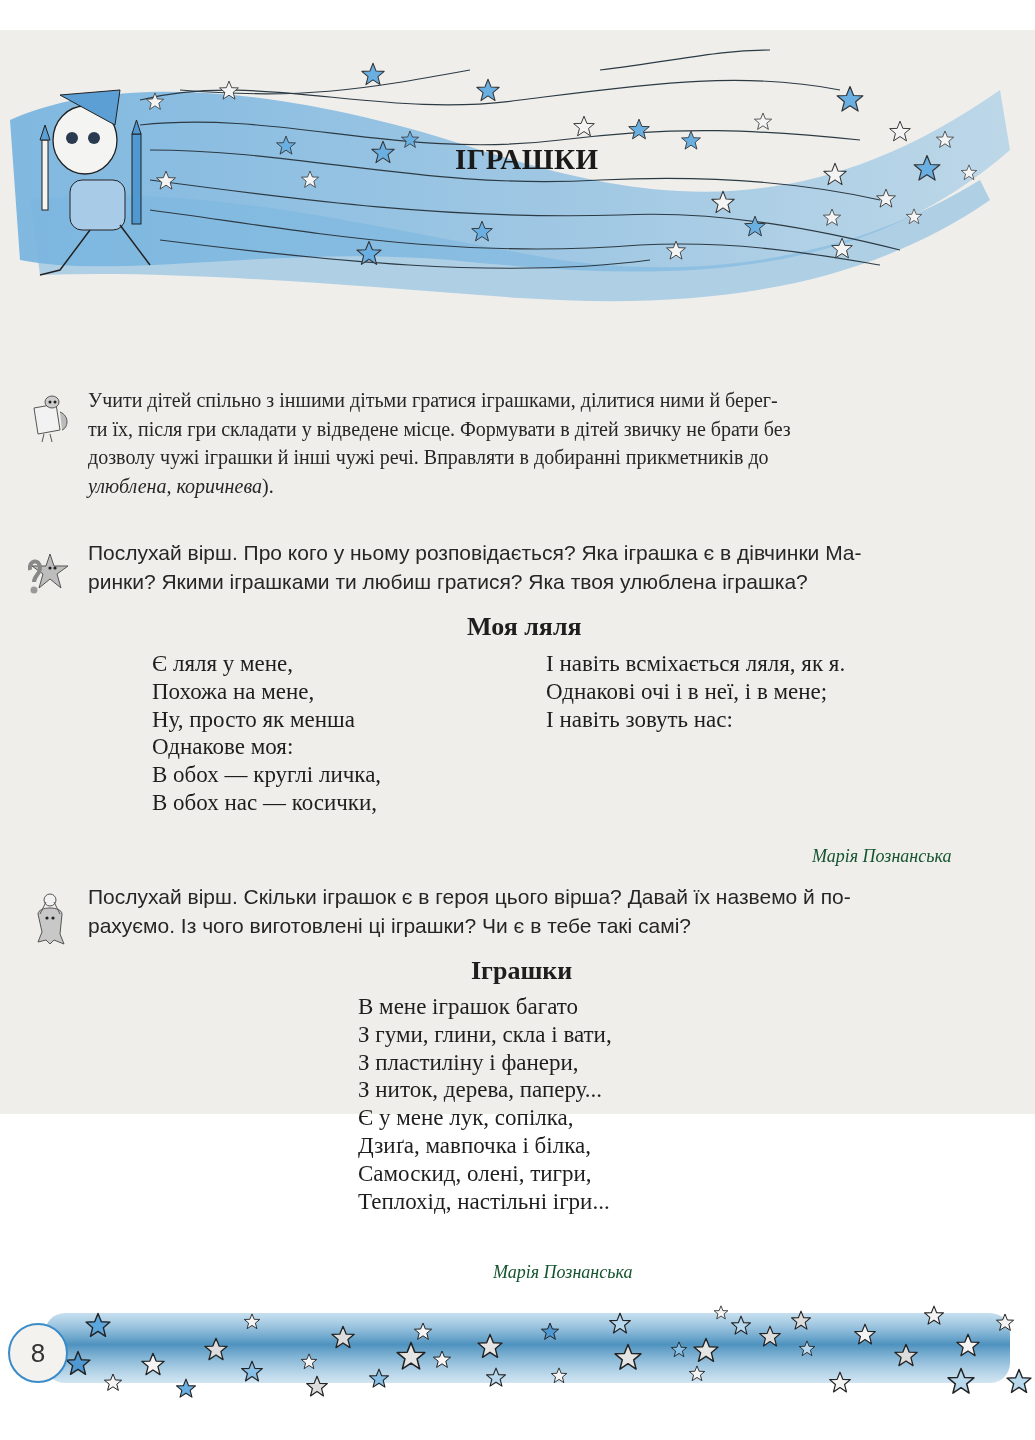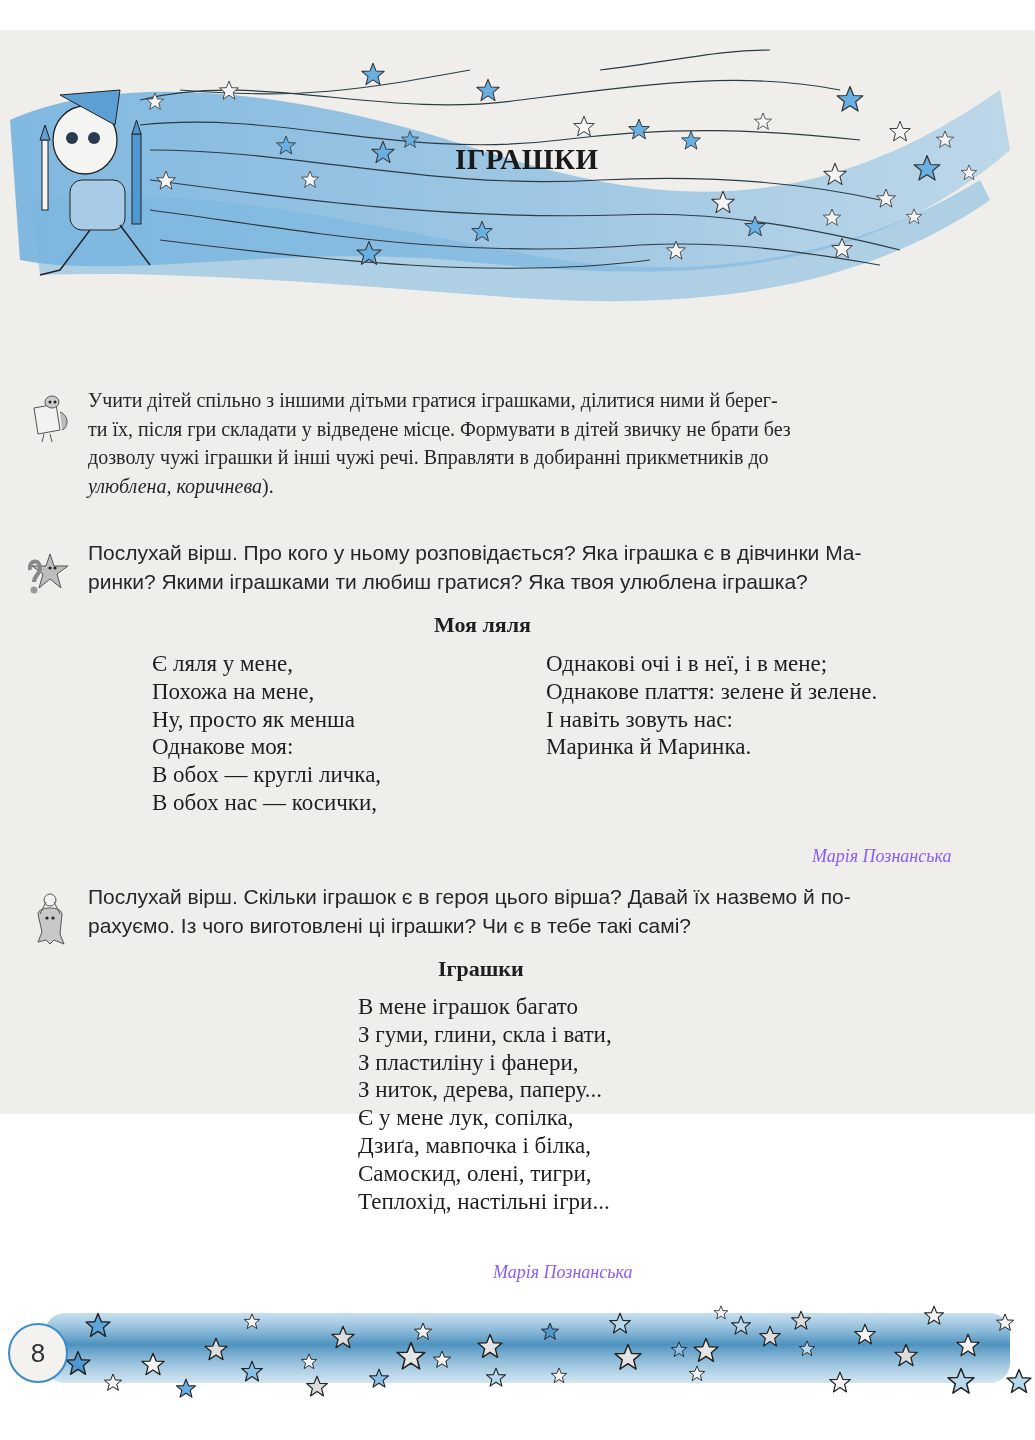--- a/index.html
+++ b/index.html
@@ -27,31 +27,32 @@
   .para.block1 { left: 88px; top: 356px; width: 890px; text-align: justify; }
   .para.cond {
     font-family: "Liberation Sans Narrow", "Liberation Sans", sans-serif;
     font-size: 21px; line-height: 29px; transform-origin: left top;
   }
   .para.block2 { left: 88px; top: 508px; width: 890px; }
   .para.block3 { left: 88px; top: 852px; width: 890px; }
   .para .line { display: block; white-space: nowrap; }
   .em { font-style: italic; }
   .poem-title {
-    position: absolute; font-weight: bold; font-size: 22px; color: #1e1e1e;
+    position: absolute; font-weight: bold; font-size: 26px; color: #1e1e1e;
     font-family: "Liberation Serif", serif;
+    margin-left: 33px;
   }
   .poem-title.t1 { left: 434px; top: 582px; }
   .poem-title.t2 { left: 438px; top: 926px; }
   .poem-col { position: absolute; font-size: 23px; line-height: 27.8px; }
   .poem-col .vline { display: block; white-space: nowrap; }
   .poem-col.c1 { left: 152px; top: 620px; }
   .poem-col.c2 { left: 546px; top: 620px; }
   .poem-col.c3 { left: 358px; top: 963px; }
-  .author { position: absolute; font-style: italic; font-size: 18px; color: #8b5cf6; }
+  .author { position: absolute; font-style: italic; font-size: 18px; color: #14532d; }
   .author.a1 { left: 812px; top: 816px; }
   .author.a2 { left: 493px; top: 1232px; }
   .mascot { position: absolute; width: 48px; height: 56px; }
   .mascot.m1 { left: 26px; top: 360px; }
   .mascot.m2 { left: 24px; top: 518px; }
   .mascot.m3 { left: 28px; top: 862px; }
   .footer { position: absolute; left: 0; top: 1255px; width: 1035px; height: 125px; }
   .page-num {
     position: absolute; left: 8px; top: 1293px; width: 56px; height: 56px;
     border: 2.5px solid #3a8cc8; border-radius: 50%; background: #f3f2ef;
@@ -178,24 +179,23 @@
 
   <div class="poem-col c1">
     <span class="vline">Є ляля у мене,</span>
     <span class="vline">Похожа на мене,</span>
     <span class="vline">Ну, просто як менша</span>
     <span class="vline">Однакове моя:</span>
     <span class="vline">В обох — круглі личка,</span>
     <span class="vline">В обох нас — косички,</span>
   </div>
   <div class="poem-col c2">
+    <span class="vline">І навіть всміхається ляля, як я.</span>
     <span class="vline">Однакові очі і в неї, і в мене;</span>
-    <span class="vline">Однакове плаття: зелене й зелене.</span>
     <span class="vline">І навіть зовуть нас:</span>
-    <span class="vline">Маринка й Маринка.</span>
   </div>
   <div class="author a1">Марія Познанська</div>
 
   <div class="para cond block3">
     <span class="line">Послухай вірш. Скільки іграшок є в героя цього вірша? Давай їх назвемо й по-</span>
     <span class="line">рахуємо. Із чого виготовлені ці іграшки? Чи є в тебе такі самі?</span>
   </div>
 
   <div class="poem-title t2">Іграшки</div>
 

